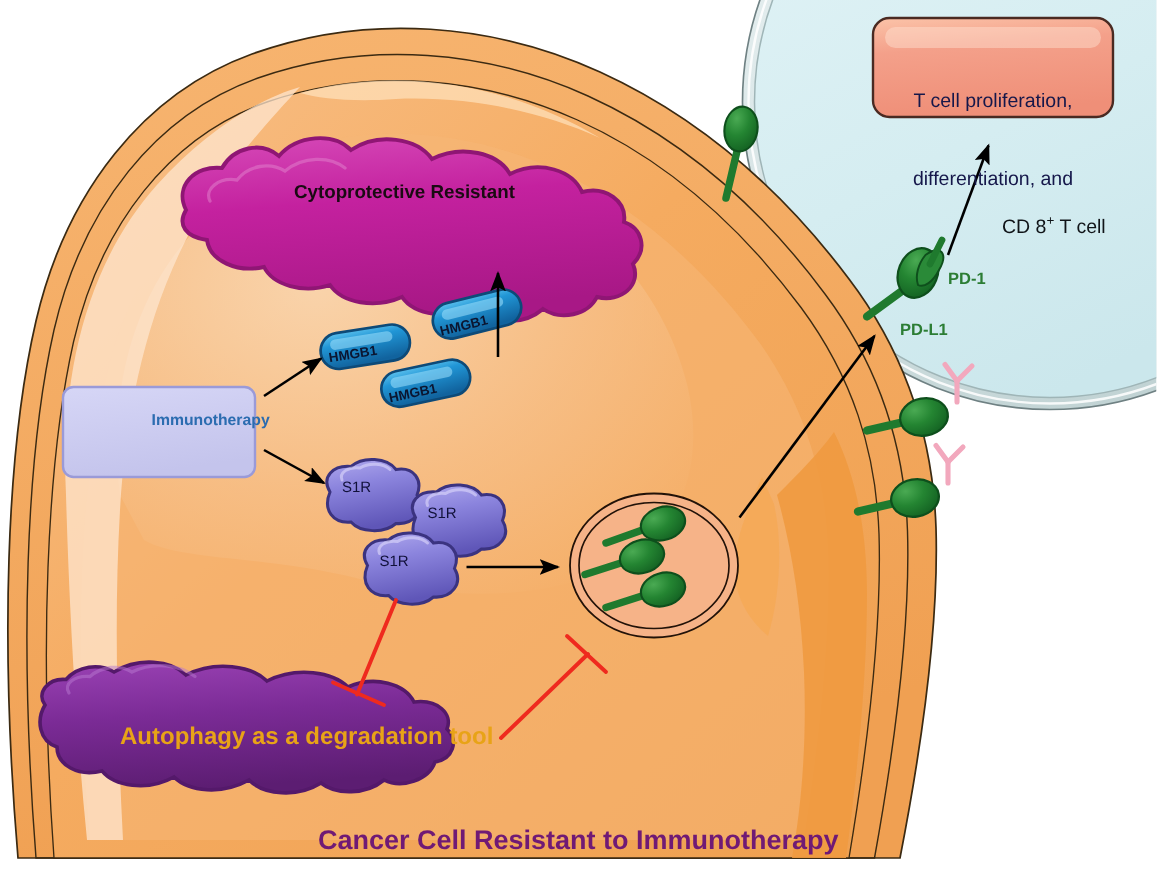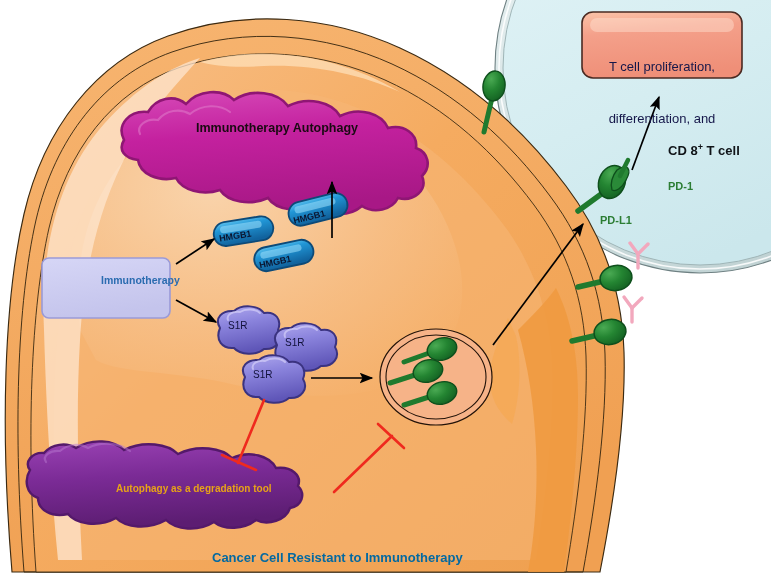--- a/index.html
+++ b/index.html
@@ -2,25 +2,25 @@
 <html><head>
 <meta charset="utf-8">
 <style>
   html,body{margin:0;padding:0;background:#ffffff;}
   #stage{position:relative;width:771px;height:579px;background:#ffffff;overflow:hidden;
          font-family:"Liberation Sans", sans-serif;}
   svg.layer{position:absolute;left:0;top:0;width:771px;height:579px;}
   .lbl{position:absolute;white-space:pre;pointer-events:none;}
   #label-cytoprotective{left:196px;top:121px;font-size:12.5px;font-weight:bold;color:#1a0a12;}
   #label-immunotherapy{left:65px;top:274px;font-size:10.5px;font-weight:bold;color:#2b6cb0;margin-left:36px;}
-  #label-autophagy-tool{left:80px;top:483px;font-size:10px;font-weight:bold;color:#e8a317;margin-left:36px;}
-  #label-cancer-cell{left:212px;top:550px;font-size:13px;font-weight:bold;color:#0369a1;}
-  #label-pd1{left:668px;top:180px;font-size:11px;font-weight:bold;color:#2c7d34;}
+  #label-autophagy-tool{left:80px;top:483px;font-size:16px;font-weight:bold;color:#e8a317;}
+  #label-cancer-cell{left:212px;top:550px;font-size:18px;font-weight:bold;color:#701a75;}
+  #label-pd1{left:632px;top:180px;font-size:11px;font-weight:bold;color:#2c7d34;}
   #label-pdl1{left:600px;top:214px;font-size:11px;font-weight:bold;color:#2c7d34;}
-  #label-cd8{left:668px;top:142px;font-size:13px;font-weight:bold;color:#101418;}
+  #label-cd8{left:668px;top:142px;font-size:13px;font-weight:normal;color:#101418;}
   #label-cd8 sup{font-size:9px;vertical-align:super;}
   #label-tcellbox{left:589px;top:24px;width:146px;text-align:center;font-size:13px;
                   font-weight:normal;color:#15174a;line-height:1.32;}
   .hmg{position:absolute;font-size:9px;font-weight:bold;color:#0b1530;pointer-events:none;}
   #hmgb1-0{left:219px;top:231px;transform:rotate(-9deg);}
   #hmgb1-1{left:259px;top:257px;transform:rotate(-12deg);}
   #hmgb1-2{left:293px;top:212px;transform:rotate(-14deg);}
   .s1r{position:absolute;font-size:10px;font-weight:normal;color:#11113a;pointer-events:none;}
   #s1r-0{left:228px;top:320px;}
   #s1r-1{left:285px;top:337px;}
@@ -262,21 +262,21 @@
       <line x1="334" y1="492" x2="392" y2="436"></line>
       <line x1="378" y1="424" x2="404" y2="448"></line>
     </g>
 
     <g>
       <rect x="582" y="12" width="160" height="66" rx="11" ry="11" fill="url(#gSalmon)" stroke="#4a2a22" stroke-width="1.6"></rect>
       <rect x="590" y="18" width="144" height="14" rx="7" fill="#ffe2d2" opacity="0.45"></rect>
     </g>
   </svg>
 
-  <div class="lbl" id="label-cytoprotective">Immunotherapy Autophagy</div>
+  <div class="lbl" id="label-cytoprotective">Cytoprotective Resistant</div>
 
   <div class="lbl" id="label-immunotherapy">Immunotherapy</div>
 
   <div class="lbl" id="label-autophagy-tool">Autophagy as a degradation tool</div>
 
   <div class="lbl" id="label-cancer-cell">Cancer Cell Resistant to Immunotherapy</div>
 
   <div class="lbl" id="label-pd1">PD-1</div>
 
   <div class="lbl" id="label-pdl1">PD-L1</div>

